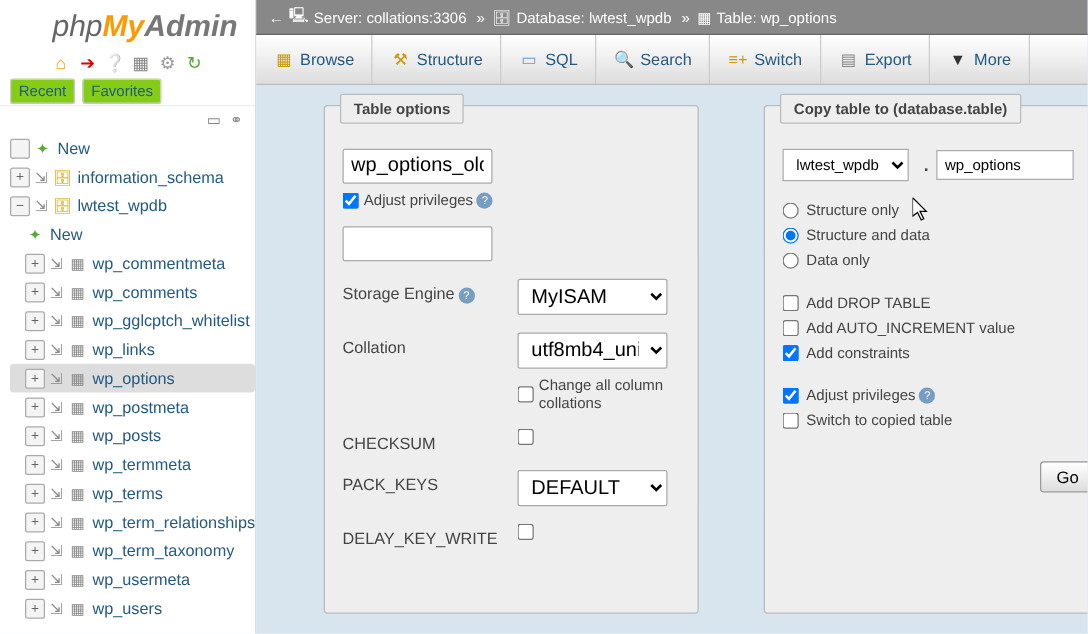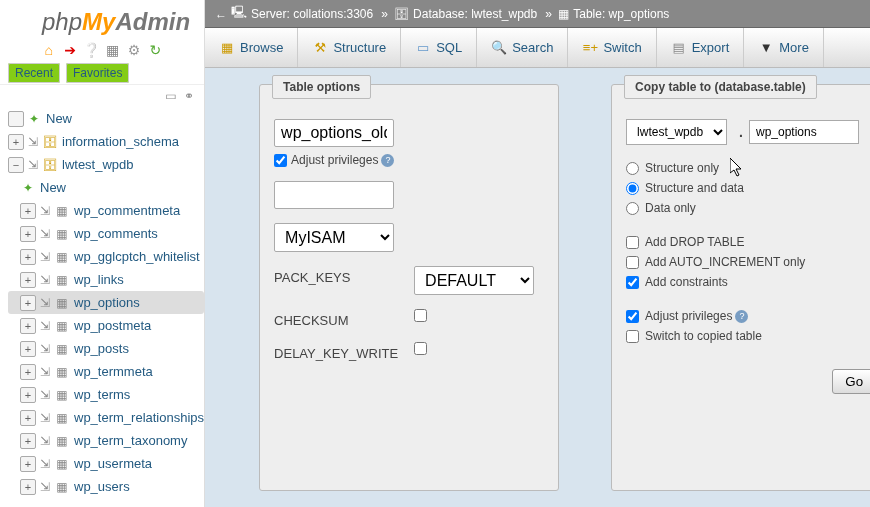--- a/index.html
+++ b/index.html
@@ -240,29 +240,40 @@
                 <input type="checkbox" checked="" style="">
                 <label>Adjust privileges</label>
                 <span class="help-icon">?</span>
               </div>
             </div>
           </div>
           <div class="form-row">
             <div class="form-control"><input type="text" value="" style=""></div>
           </div>
           <div class="form-row">
+            <div class="form-label"><span>Storage Engine</span><span class="help-icon">?</span></div>
             <div class="form-control"><select><option>MyISAM</option></select></div>
+          </div>
+          <div class="form-row">
+            <div class="form-label">Collation</div>
+            <div class="form-control">
+              <select><option>utf8mb4_unico</option></select>
+              <div class="checkbox-row">
+                <input type="checkbox" style="">
+                <label>Change all column collations</label>
+              </div>
+            </div>
+          </div>
+          <div class="form-row">
+            <div class="form-label">CHECKSUM</div>
+            <div class="form-control"><input type="checkbox" style=""></div>
           </div>
           <div class="form-row">
             <div class="form-label">PACK_KEYS</div>
             <div class="form-control"><select><option>DEFAULT</option></select></div>
-          </div>
-          <div class="form-row">
-            <div class="form-label">CHECKSUM</div>
-            <div class="form-control"><input type="checkbox" style=""></div>
           </div>
           <div class="form-row">
             <div class="form-label">DELAY_KEY_WRITE</div>
             <div class="form-control"><input type="checkbox" style=""></div>
           </div>
         </div>
       </div>
 
       <div class="panel panel-right">
         <div class="panel-legend">Copy table to (database.table)</div>
@@ -284,21 +295,21 @@
               <input type="radio" name="cp" style="">
               <label>Data only</label>
             </div>
           <div class="spacer"></div>
           <div class="check-row">
               <input type="checkbox" style="">
               <label>Add DROP TABLE</label>
             </div>
           <div class="check-row">
               <input type="checkbox" style="">
-              <label>Add AUTO_INCREMENT only</label>
+              <label>Add AUTO_INCREMENT value</label>
             </div>
           <div class="check-row">
               <input type="checkbox" checked="" style="">
               <label>Add constraints</label>
             </div>
           <div class="spacer"></div>
           <div class="check-row">
               <input type="checkbox" checked="" style="">
               <label>Adjust privileges</label>
               <span class="help-icon">?</span>

